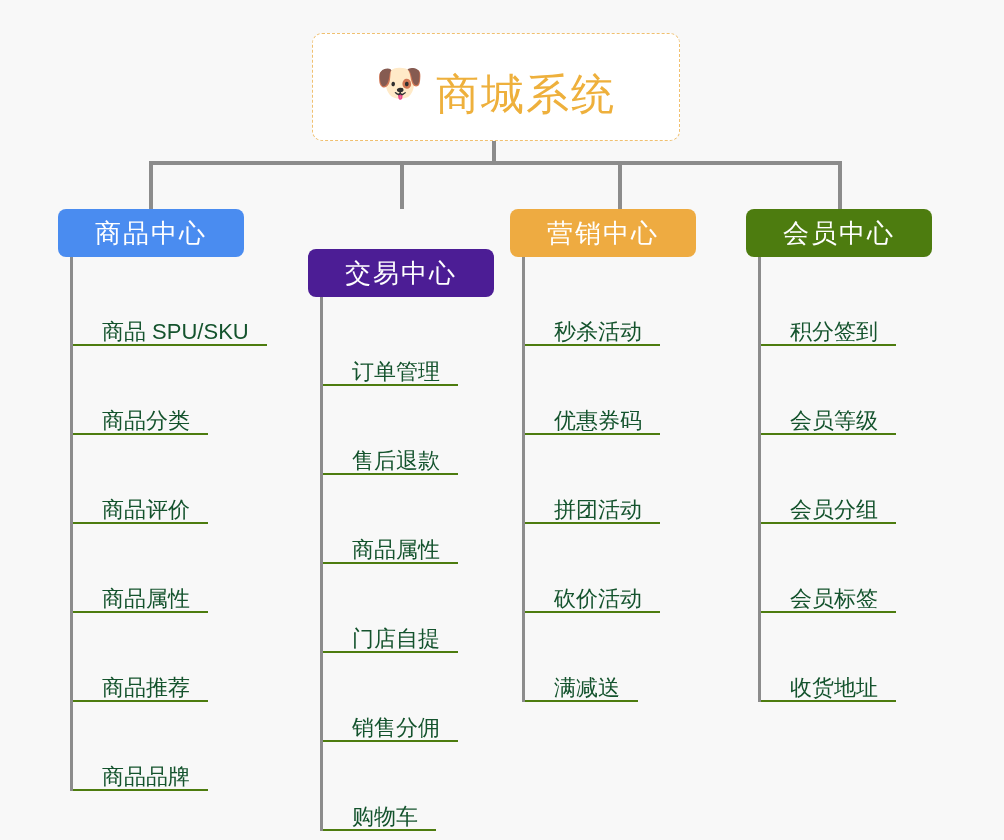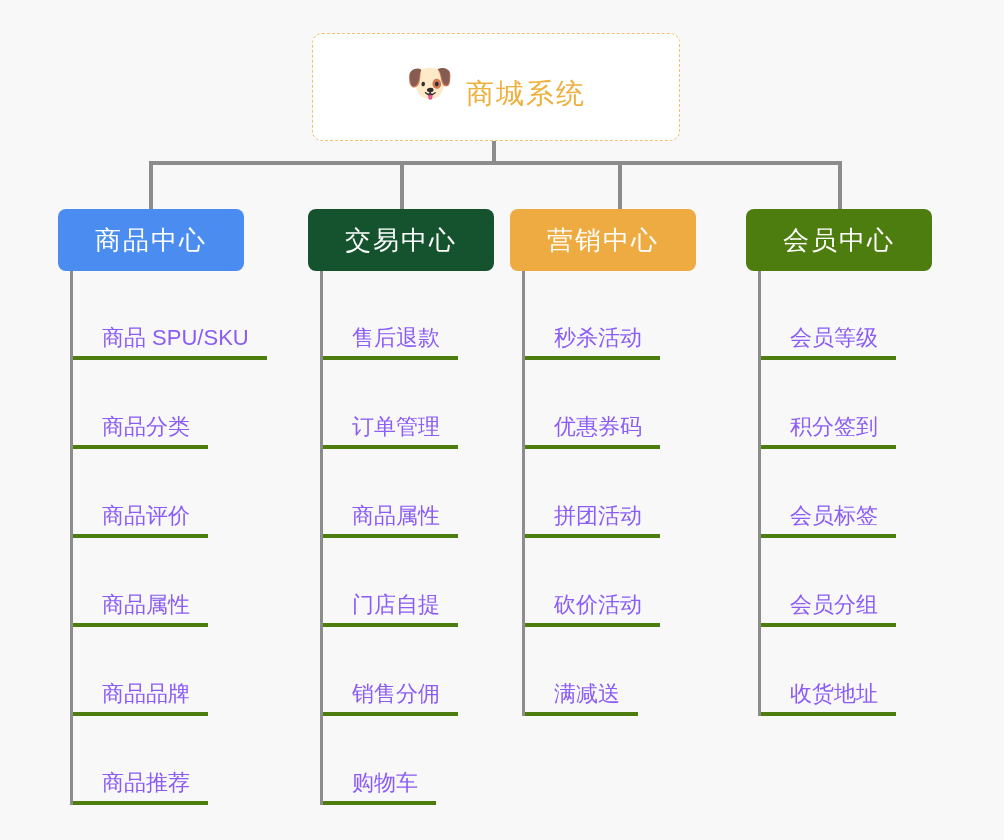--- a/index.html
+++ b/index.html
@@ -36,21 +36,21 @@
   }
   .root-icon {
     font-size: 38px;
     line-height: 1;
     display: block;
     width: 46px;
     height: 46px;
     text-align: center;
   }
   .root-title {
-    font-size: 28px;
+    font-size: 43px;
     color: #eeb03c;
     letter-spacing: 2px;
     line-height: 1;
     white-space: nowrap;
     margin-top: 14px;
   }
 
   
   .conn {
     position: absolute;
@@ -74,21 +74,21 @@
     height: 48px;
   }
 
   
   .column {
     position: absolute;
     top: 209px;
   }
 
   .cat-box {
-    height: 62px;
+    height: 48px;
     border-radius: 8px;
     display: flex;
     align-items: center;
     justify-content: center;
     color: #ffffff;
     font-size: 26px;
     letter-spacing: 2px;
     white-space: nowrap;
   }
 
@@ -110,24 +110,23 @@
     list-style: none;
   }
   .leaf-item {
     height: 89px;
     display: flex;
     align-items: flex-end;
     padding-left: 32px;
   }
   .leaf-label {
     font-size: 22px;
-    color: #8b5cf6;
+    color: #14532d;
     white-space: nowrap;
-    padding-bottom: 6px;
-    border-bottom: 4px solid #4d7c0f;
+    border-bottom: 2px solid #4d7c0f;
     line-height: 1.1;
     padding-right: 18px;
     margin-left: -32px;
     padding-left: 32px;
   }
 </style>
 </head>
 <body>
 
 <div id="canvas">
@@ -161,40 +160,40 @@
             <li class="leaf-item">
               <span class="leaf-label">商品分类</span>
             </li>
             <li class="leaf-item">
               <span class="leaf-label">商品评价</span>
             </li>
             <li class="leaf-item">
               <span class="leaf-label">商品属性</span>
             </li>
             <li class="leaf-item">
+              <span class="leaf-label">商品推荐</span>
+            </li>
+            <li class="leaf-item">
               <span class="leaf-label">商品品牌</span>
             </li>
-            <li class="leaf-item">
-              <span class="leaf-label">商品推荐</span>
-            </li>
           </ul>
         </div>
       </div>
       <div class="column" style="left: 308px; width: 186px;">
-        <div class="cat-box" style="background: #14532d; width: 186px;">
+        <div class="cat-box" style="background: #4c1d95; width: 186px; margin-top: 40px;">
           <span>交易中心</span>
         </div>
         <div class="leaf-wrap">
           <div class="leaf-trunk"></div>
           <ul class="leaf-list">
             <li class="leaf-item">
+              <span class="leaf-label">订单管理</span>
+            </li>
+            <li class="leaf-item">
               <span class="leaf-label">售后退款</span>
-            </li>
-            <li class="leaf-item">
-              <span class="leaf-label">订单管理</span>
             </li>
             <li class="leaf-item">
               <span class="leaf-label">商品属性</span>
             </li>
             <li class="leaf-item">
               <span class="leaf-label">门店自提</span>
             </li>
             <li class="leaf-item">
               <span class="leaf-label">销售分佣</span>
             </li>
@@ -230,32 +229,32 @@
         </div>
       </div>
       <div class="column" style="left: 746px; width: 186px;">
         <div class="cat-box" style="background: #4d7c0f; width: 186px;">
           <span>会员中心</span>
         </div>
         <div class="leaf-wrap">
           <div class="leaf-trunk"></div>
           <ul class="leaf-list">
             <li class="leaf-item">
+              <span class="leaf-label">积分签到</span>
+            </li>
+            <li class="leaf-item">
               <span class="leaf-label">会员等级</span>
             </li>
             <li class="leaf-item">
-              <span class="leaf-label">积分签到</span>
+              <span class="leaf-label">会员分组</span>
             </li>
             <li class="leaf-item">
               <span class="leaf-label">会员标签</span>
             </li>
             <li class="leaf-item">
-              <span class="leaf-label">会员分组</span>
-            </li>
-            <li class="leaf-item">
               <span class="leaf-label">收货地址</span>
             </li>
           </ul>
         </div>
       </div>
     </div>
 
 </div>
 
 </body></html>

